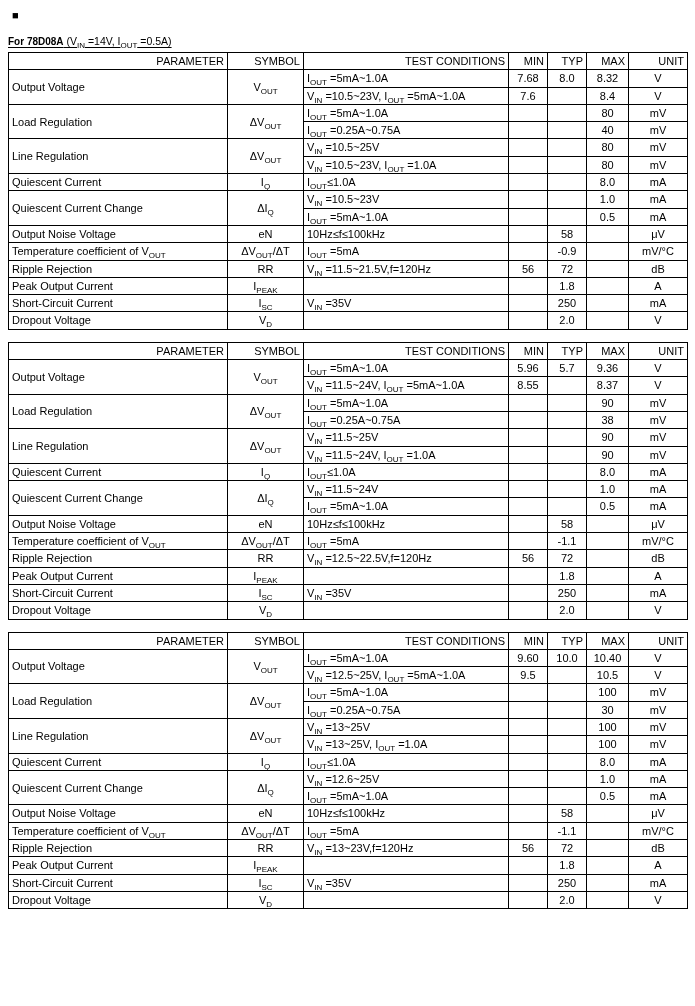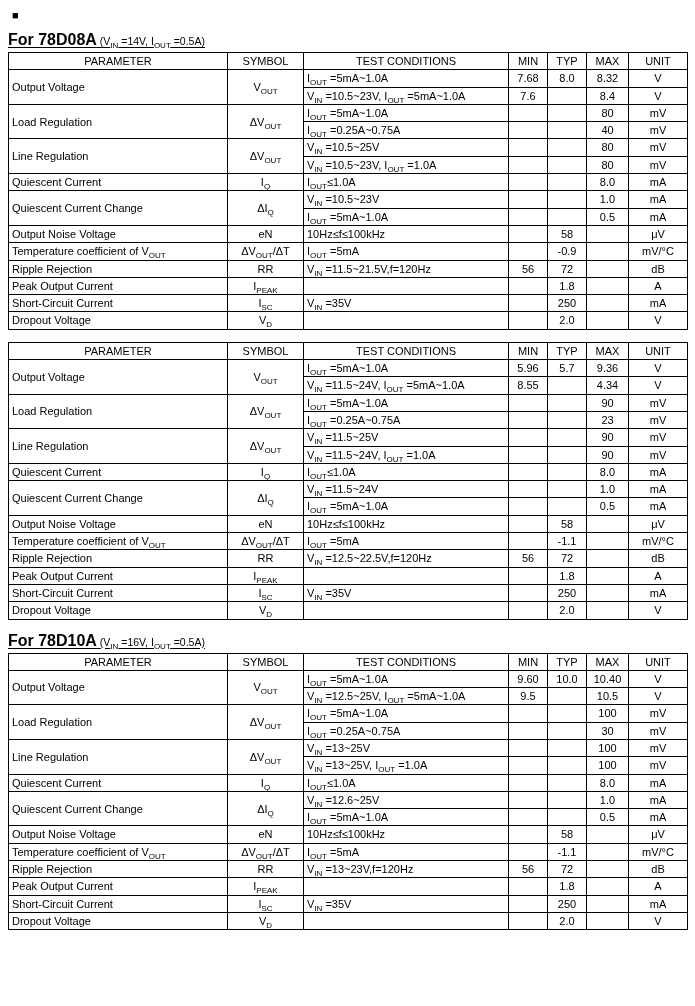--- a/index.html
+++ b/index.html
@@ -15,39 +15,39 @@
   .title-row { display: flex; align-items: center; gap: 12px; margin: 4px 0 10px 4px; }
   .bullet { font-size: 11px; line-height: 1; }
   .title { font-size: 13.5px; font-weight: bold; margin: 0; letter-spacing: 0.2px; }
 
   .table-section { margin-bottom: 12px; }
   .table-heading {
     margin: 10px 0 3px 0;
     text-decoration: underline;
     text-underline-offset: 2px;
   }
-  .heading-bold { font-weight: bold; font-size: 16px; }
+  .heading-bold { font-weight: bold; font-size: 10px; }
   .heading-cond { font-weight: normal; font-size: 10.5px; }
 
   table {
     border-collapse: collapse;
     table-layout: fixed;
     width: 679px;
   }
   th, td {
     border: 1px solid #000;
     font-size: 11px;
     font-weight: normal;
     padding: 1px 3px;
     height: 17px;
     line-height: 1.3;
     overflow: hidden;
     white-space: nowrap;
   }
-  th { text-align: center; }
+  th { text-align: right; }
   td.left { text-align: left; }
   td.center { text-align: center; }
   sub { font-size: 8px; line-height: 0; }
 </style>
 </head>
 <body>
 
 <div class="page">
 
   <div class="title-row">
@@ -240,37 +240,37 @@
             <td class="left">I<sub>OUT</sub> =5mA~1.0A</td>
             <td class="center">5.96</td>
             <td class="center">5.7</td>
             <td class="center">9.36</td>
             <td class="center">V</td>
           </tr>
           <tr>
             <td class="left">V<sub>IN</sub> =11.5~24V, I<sub>OUT</sub> =5mA~1.0A</td>
             <td class="center">8.55</td>
             <td class="center"></td>
-            <td class="center">4.34</td>
+            <td class="center">8.37</td>
             <td class="center">V</td>
           </tr>
           <tr>
             <td class="left" rowspan="2">Load Regulation</td>
             <td class="center" rowspan="2">ΔV<sub>OUT</sub></td>
             <td class="left">I<sub>OUT</sub> =5mA~1.0A</td>
             <td class="center"></td>
             <td class="center"></td>
             <td class="center">90</td>
             <td class="center">mV</td>
           </tr>
           <tr>
             <td class="left">I<sub>OUT</sub> =0.25A~0.75A</td>
             <td class="center"></td>
             <td class="center"></td>
-            <td class="center">23</td>
+            <td class="center">38</td>
             <td class="center">mV</td>
           </tr>
           <tr>
             <td class="left" rowspan="2">Line Regulation</td>
             <td class="center" rowspan="2">ΔV<sub>OUT</sub></td>
             <td class="left">V<sub>IN</sub> =11.5~25V</td>
             <td class="center"></td>
             <td class="center"></td>
             <td class="center">90</td>
             <td class="center">mV</td>
@@ -359,23 +359,20 @@
             <td class="center"></td>
             <td class="center">2.0</td>
             <td class="center"></td>
             <td class="center">V</td>
           </tr>
         </tbody>
     </table>
   </section>
 
   <section class="table-section">
-    <div class="table-heading">
-      <span class="heading-bold">For 78D10A</span><span class="heading-cond"> (V<sub>IN</sub> =16V, I<sub>OUT</sub> =0.5A)</span>
-    </div>
     <table>
       <colgroup>
         <col style="width:219px">
           <col style="width:76px">
           <col style="width:205px">
         <col style="width:39px">
           <col style="width:39px">
           <col style="width:42px">
           <col style="width:59px">
       </colgroup>

